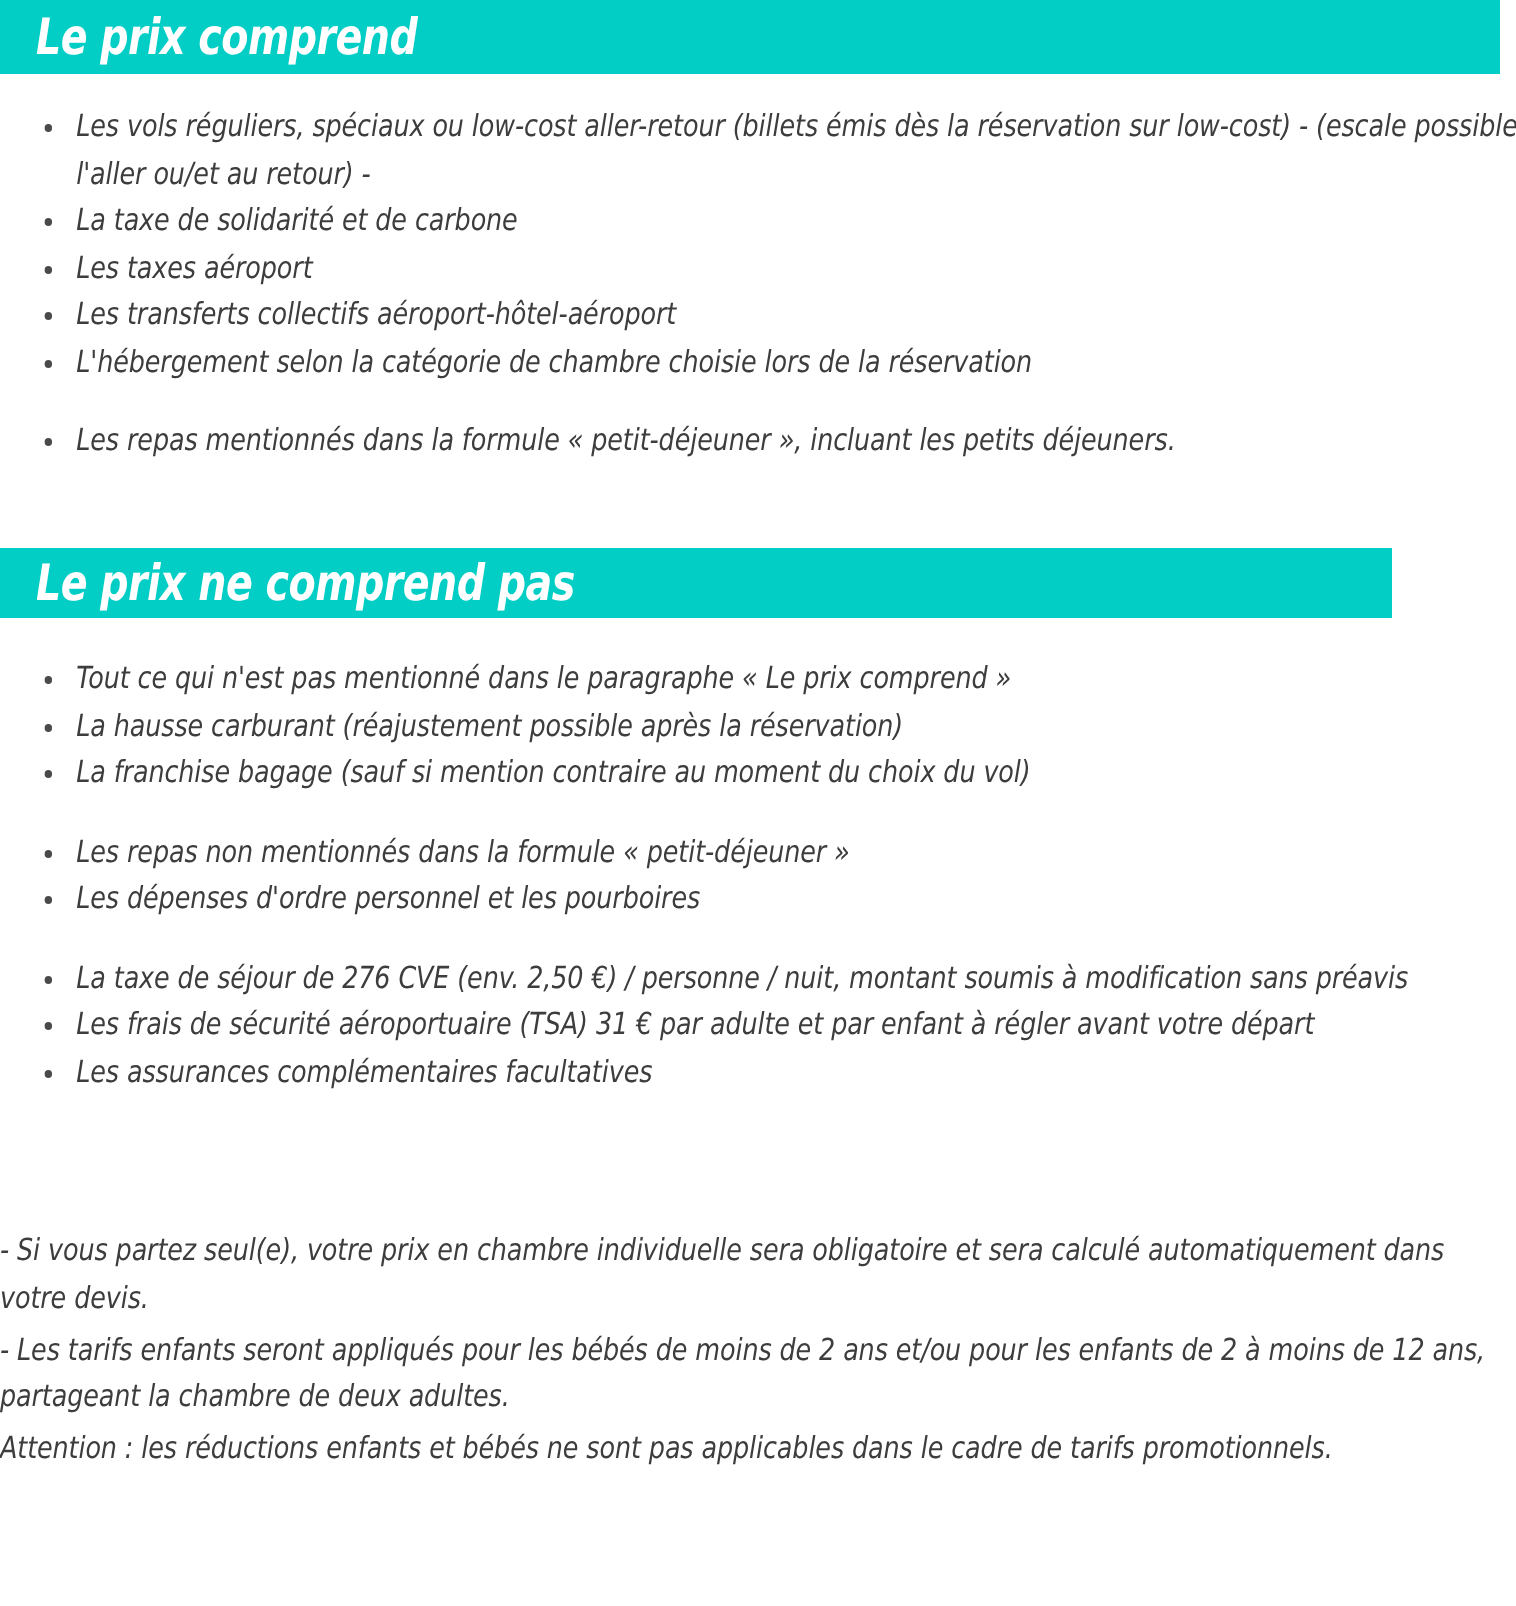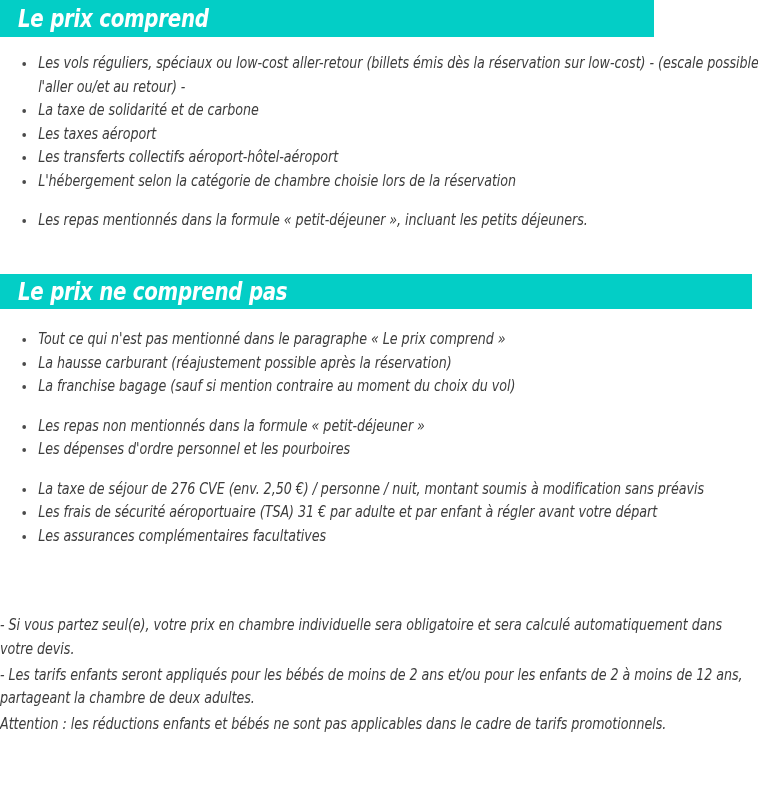--- a/index.html
+++ b/index.html
@@ -36,22 +36,22 @@
     font-style: italic;
     font-weight: 700;
     font-stretch: condensed;
     letter-spacing: -0.3px;
     line-height: 1;
     transform: scaleX(0.88);
     transform-origin: left center;
     white-space: nowrap;
   }
 
-  #bar-1 { height: 37px; width: 654px; }
-  #bar-2 { height: 35px; width: 752px; }
+  #bar-1 { height: 37px; width: 750px; }
+  #bar-2 { height: 35px; width: 696px; }
   #bar-3 { height: 40px; width: 758px; }
 
   
   .body-text {
     font-size: 15.2px;
     font-style: italic;
     font-stretch: condensed;
     line-height: 1.55;
     color: #3d3d3d;
     letter-spacing: -0.05px;

